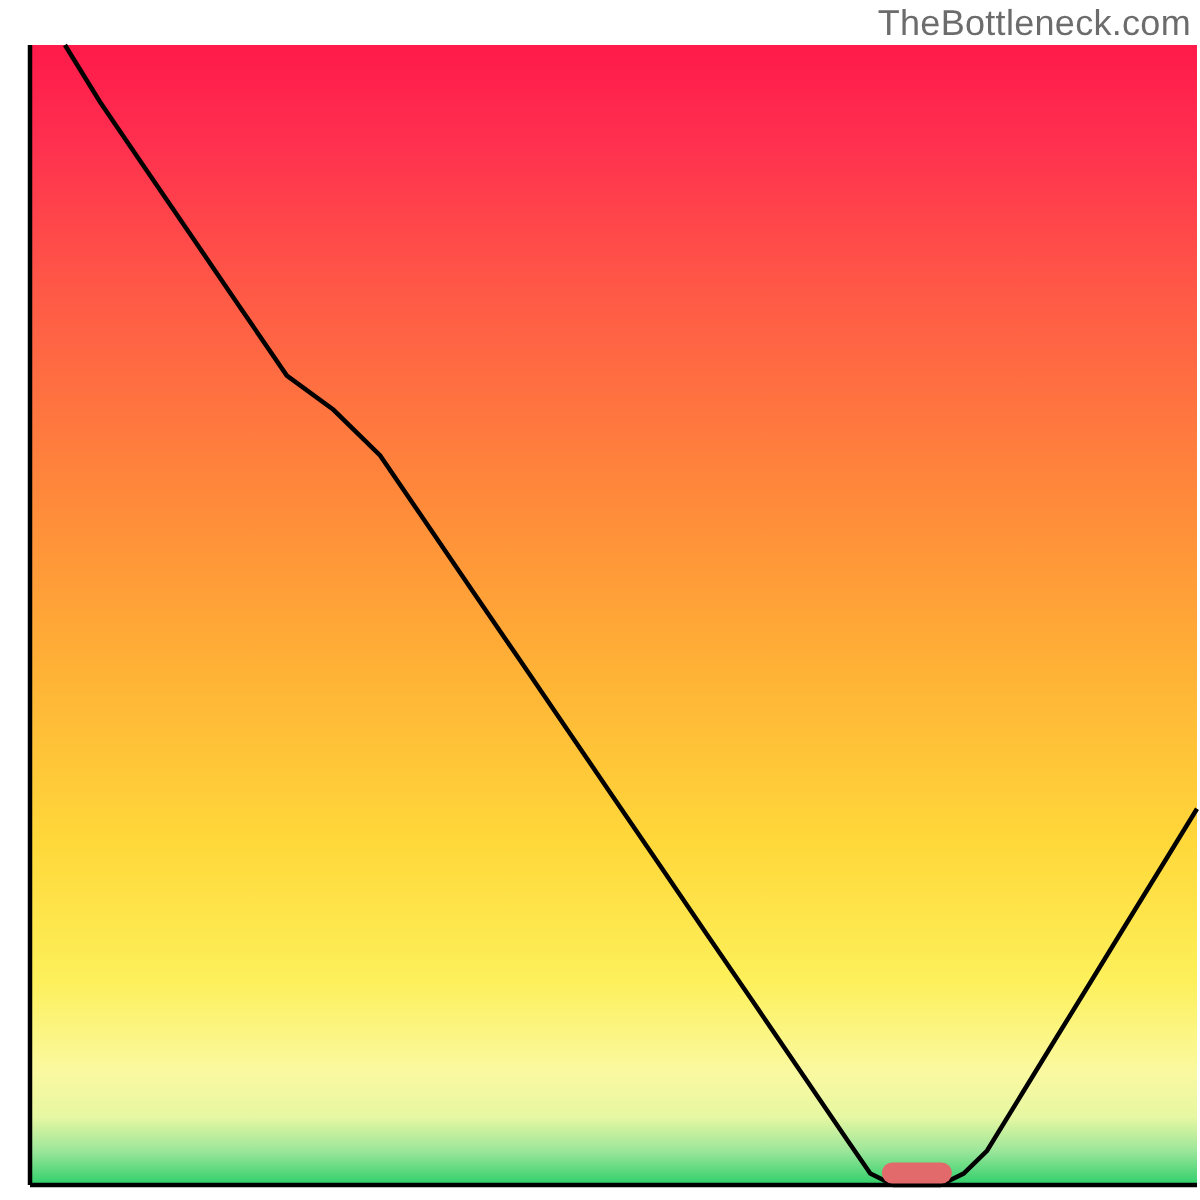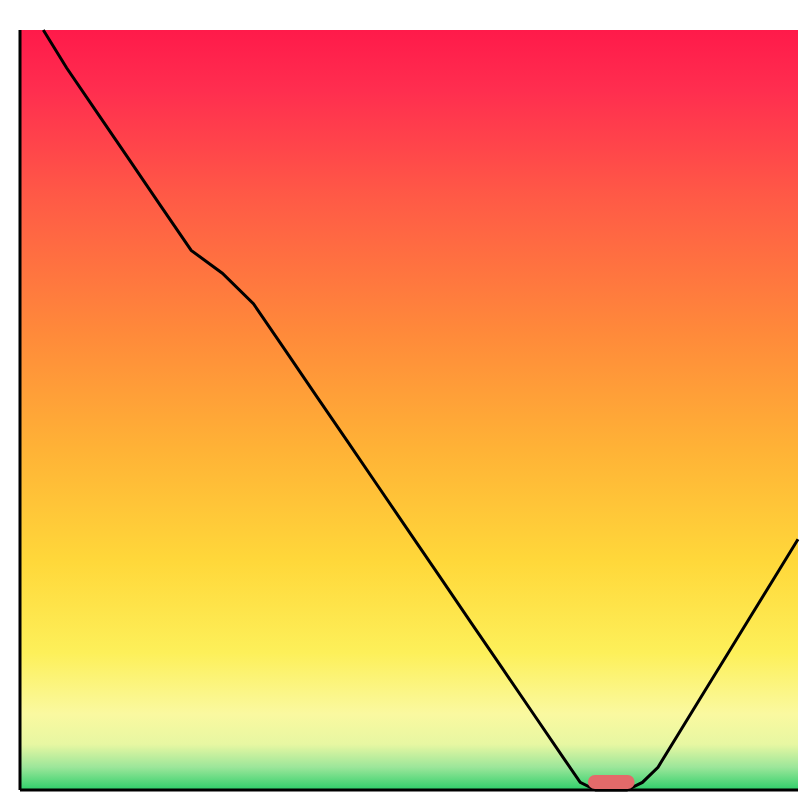--- a/index.html
+++ b/index.html
@@ -30,20 +30,21 @@
     left: 0;
     top: 0;
     width: 800px;
     height: 800px;
   }
 </style>
 </head>
 <body>
 <div class="container">
 
+<div class="watermark">TheBottleneck.com</div>
 
 <svg class="chart" viewBox="0 0 800 800">
   <defs>
     <linearGradient id="bg-grad" x1="0" y1="0" x2="0" y2="1">
     <stop offset="0%" stop-color="#ff1a4a"></stop>
           <stop offset="8%" stop-color="#ff2e4f"></stop>
           <stop offset="22%" stop-color="#ff5a46"></stop>
           <stop offset="40%" stop-color="#ff8a3a"></stop>
           <stop offset="55.00000000000001%" stop-color="#ffb236"></stop>
           <stop offset="70%" stop-color="#ffd83a"></stop>

